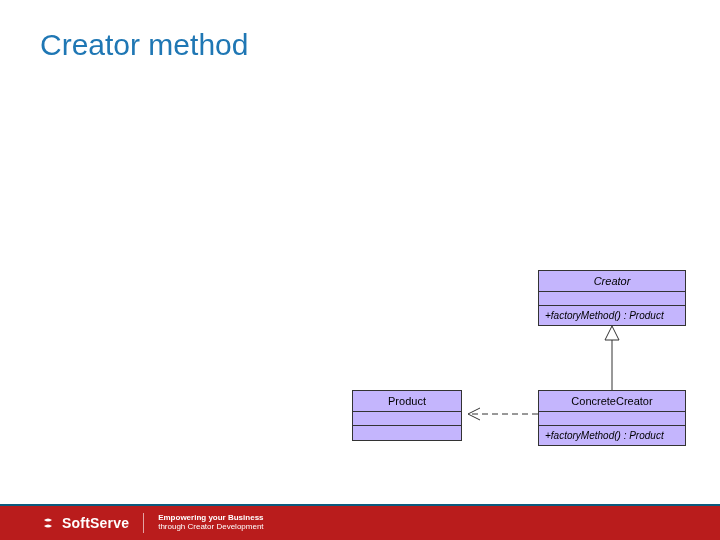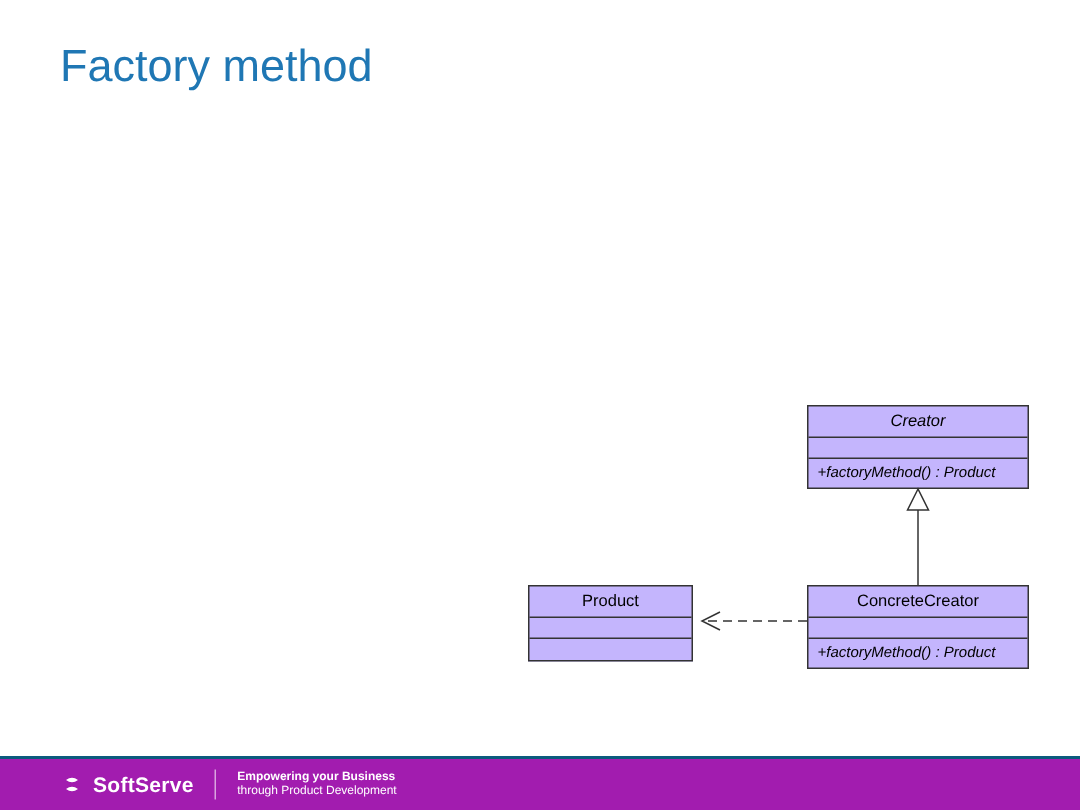--- a/index.html
+++ b/index.html
@@ -54,21 +54,21 @@
   }
   .uml-ops {
     font-size: 10px;
     font-style: italic;
     padding: 4px 6px;
   }
   .footer {
     position: absolute;
     left: 0; bottom: 0;
     width: 100%; height: 34px;
-    background: #a21caf;
+    background: #b91c1c;
     display: flex;
     align-items: center;
     color: #fff;
   }
   .footer-logo {
     display: flex;
     align-items: center;
     gap: 6px;
     padding-left: 40px;
     padding-right: 14px;
@@ -98,21 +98,21 @@
     position: absolute;
     left: 0; top: -2px;
     width: 100%; height: 2px;
     background: #0b5a7d;
   }
 </style>
 </head>
 <body>
 
 <div class="slide">
-  <h1 class="title">Factory method</h1>
+  <h1 class="title">Creator method</h1>
 
   <div class="uml-box" style="left:538px; top:270px; width:148px;">
     <div class="uml-header">Creator</div>
     <div class="uml-attrs"></div>
     <div class="uml-ops">+factoryMethod() : Product</div>
   </div>
 
   <div class="uml-box" style="left:538px; top:390px; width:148px;">
     <div class="uml-header normal">ConcreteCreator</div>
     <div class="uml-attrs"></div>
@@ -140,15 +140,15 @@
 <div class="footer">
   <div class="footer-accent"></div>
   <div class="footer-logo">
     <svg width="16" height="16" viewBox="0 0 16 16">
       <path d="M4 5 Q8 2 12 5 Q8 8 4 5 M4 11 Q8 8 12 11 Q8 14 4 11" fill="#fff"></path>
     </svg>
     <span class="footer-logo-text">SoftServe</span>
   </div>
   <div class="footer-tagline">
     <div class="l1">Empowering your Business</div>
-    <div class="l2">through Product Development</div>
+    <div class="l2">through Creator Development</div>
   </div>
 </div>
 
 </body></html>

